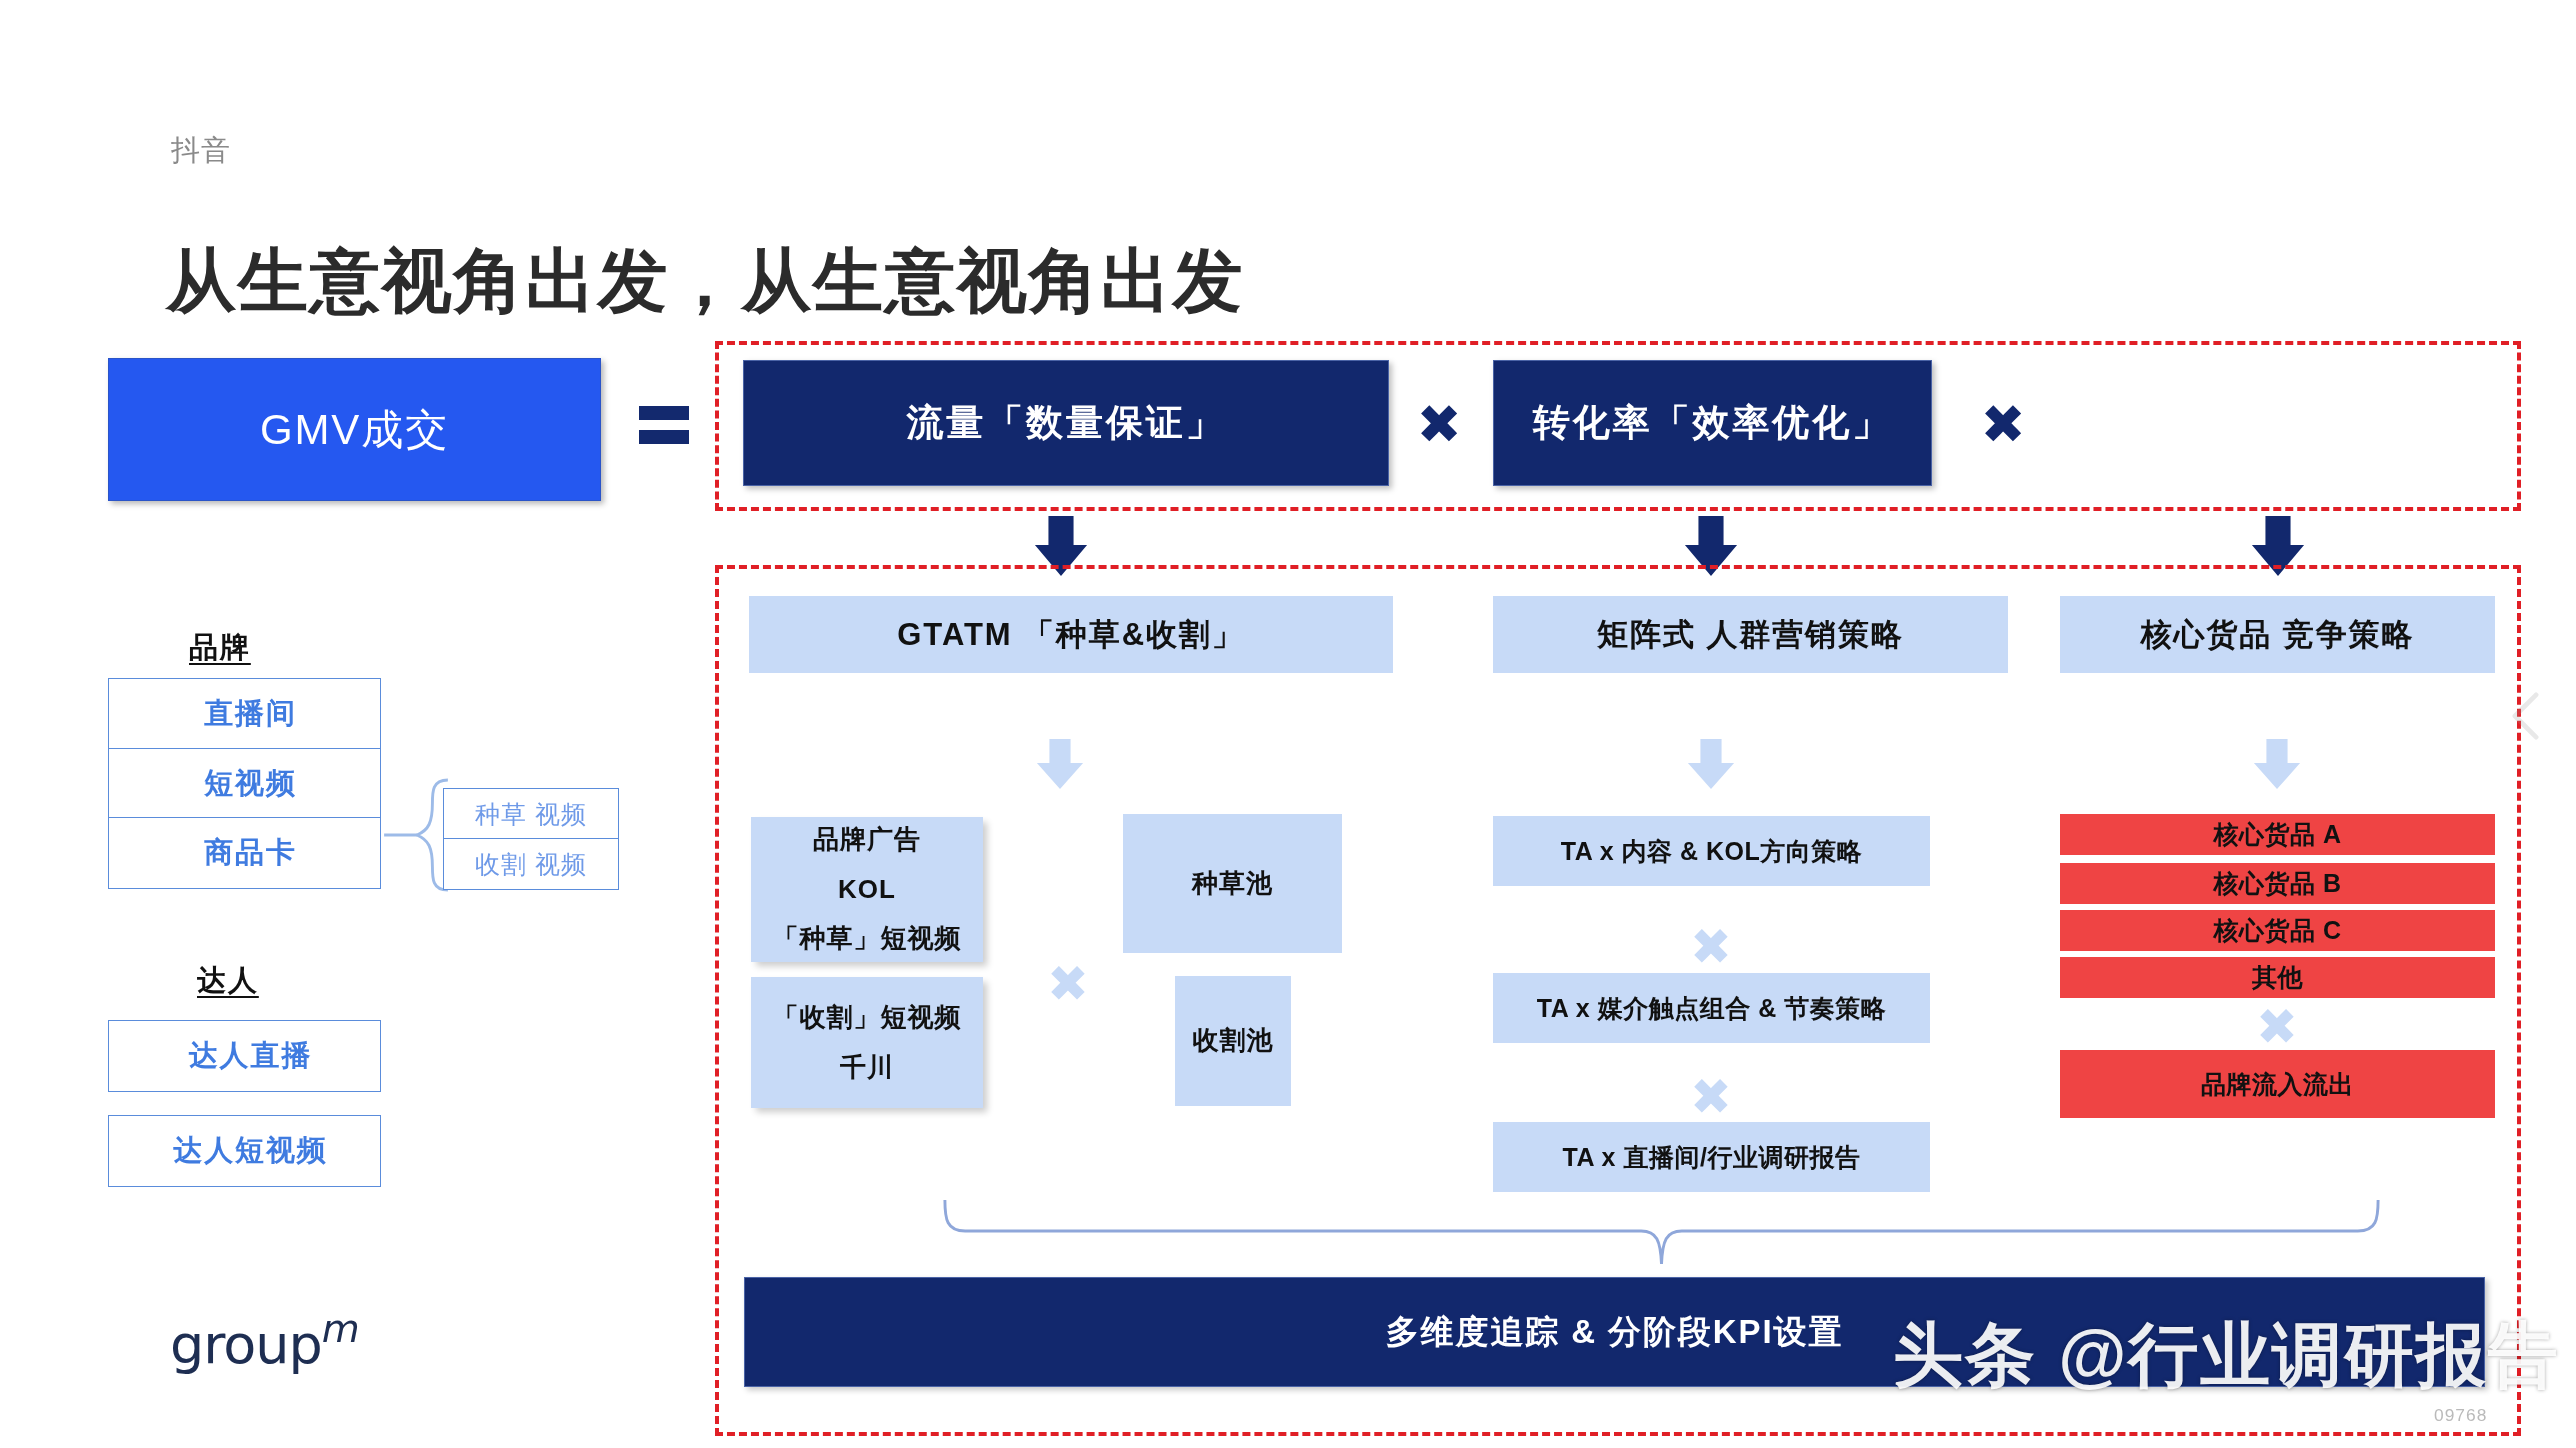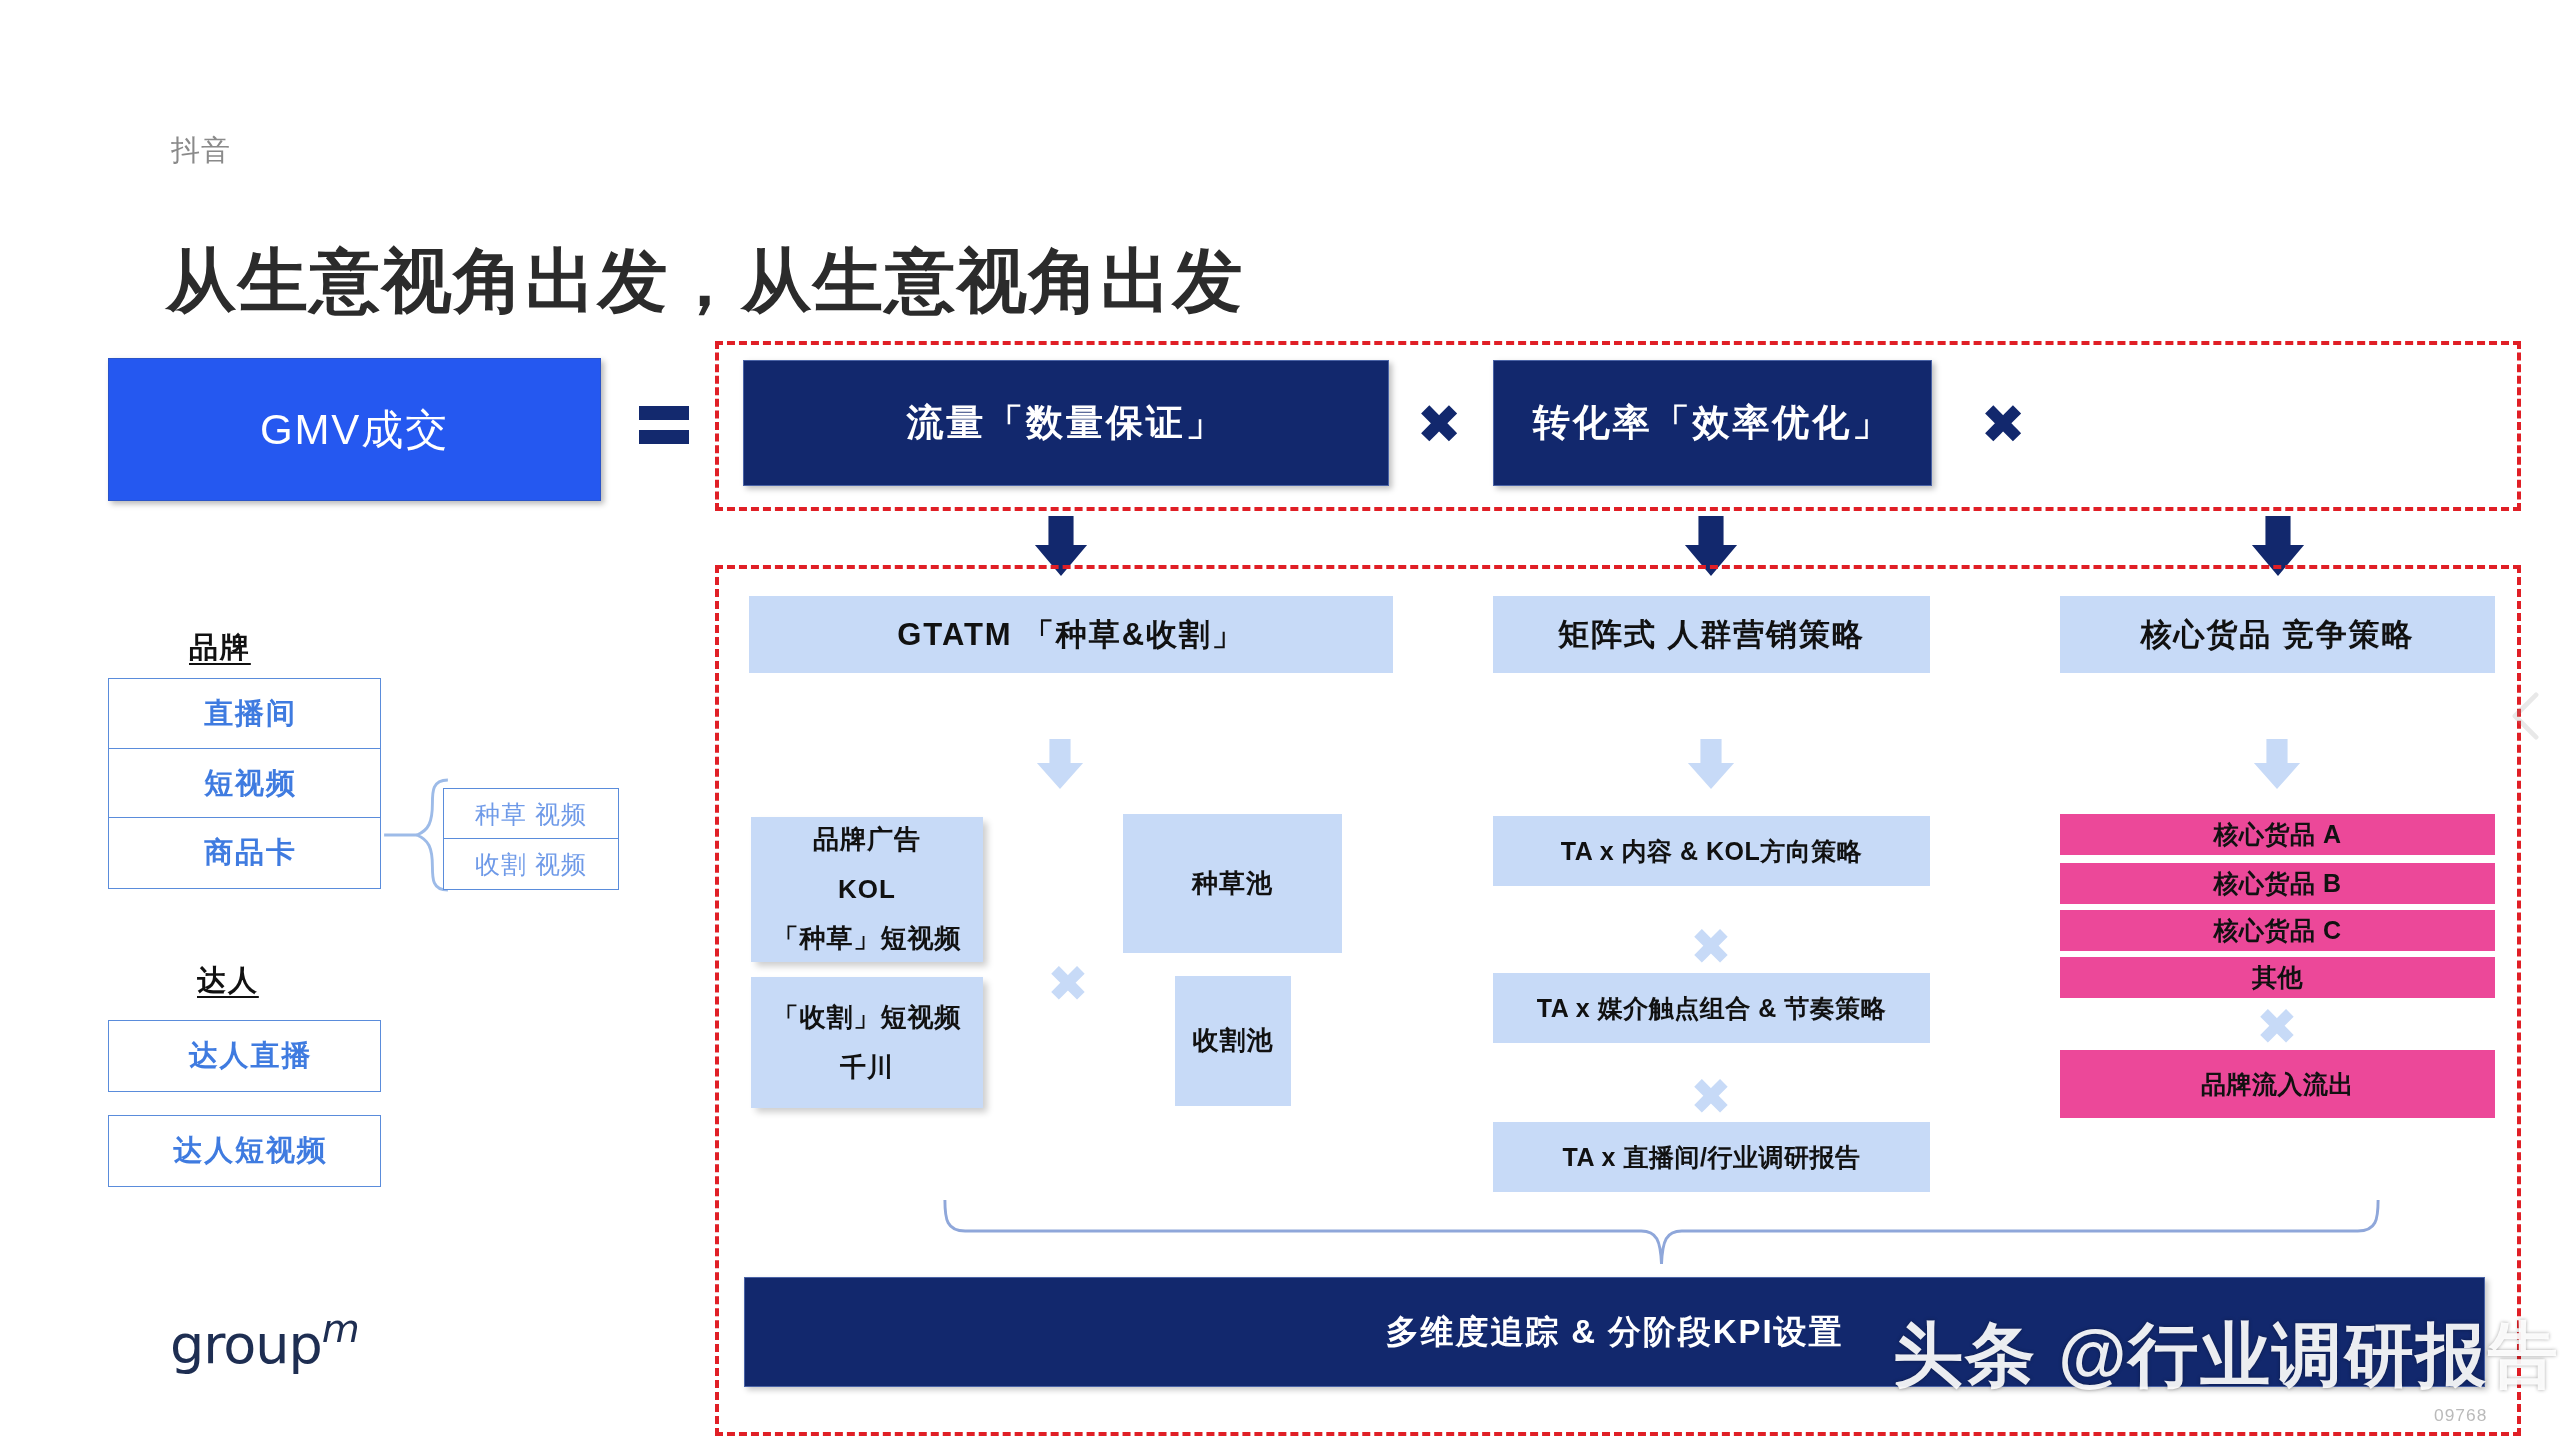--- a/index.html
+++ b/index.html
@@ -111,21 +111,21 @@
   }
   .gm-logo sup{font-size:39px;font-style:italic;vertical-align:21px;letter-spacing:-1.9px;}
 
   
   .colhead{
     position:absolute;height:77px;background:#c7daf7;
     display:flex;align-items:center;justify-content:center;
     color:#111;font-size:31px;font-weight:700;letter-spacing:1.9px;white-space:nowrap;
   }
   .ch1{left:749px;top:596px;width:644px;}
-  .ch2{left:1493px;top:596px;width:437px;}
+  .ch2{left:1493px;top:596px;width:515px;}
   .ch3{left:2060px;top:596px;width:435px;}
 
   
   .lt-arrow{position:absolute;width:50px;height:50px;}
   .la1{left:1035px;top:739px;}
   .la2{left:1686px;top:739px;}
   .la3{left:2252px;top:739px;}
 
   
   .blk{
@@ -154,21 +154,21 @@
     position:absolute;left:1493px;width:437px;height:70px;background:#c7daf7;
     display:flex;align-items:center;justify-content:center;
     color:#111;font-size:25px;font-weight:700;letter-spacing:0.5px;white-space:nowrap;
   }
   .r2a{top:816px;}
   .r2b{top:973px;}
   .r2c{top:1122px;}
 
   
   .row3{
-    position:absolute;left:2060px;width:435px;height:41px;background:#ec4899;
+    position:absolute;left:2060px;width:435px;height:41px;background:#ef4444;
     display:flex;align-items:center;justify-content:center;
     color:#111;font-size:25px;font-weight:700;letter-spacing:0.5px;
   }
   .r3a{top:814px;}
   .r3b{top:863px;}
   .r3c{top:910px;}
   .r3d{top:957px;}
   .row3.tall{height:68px;top:1050px;}
 
   

